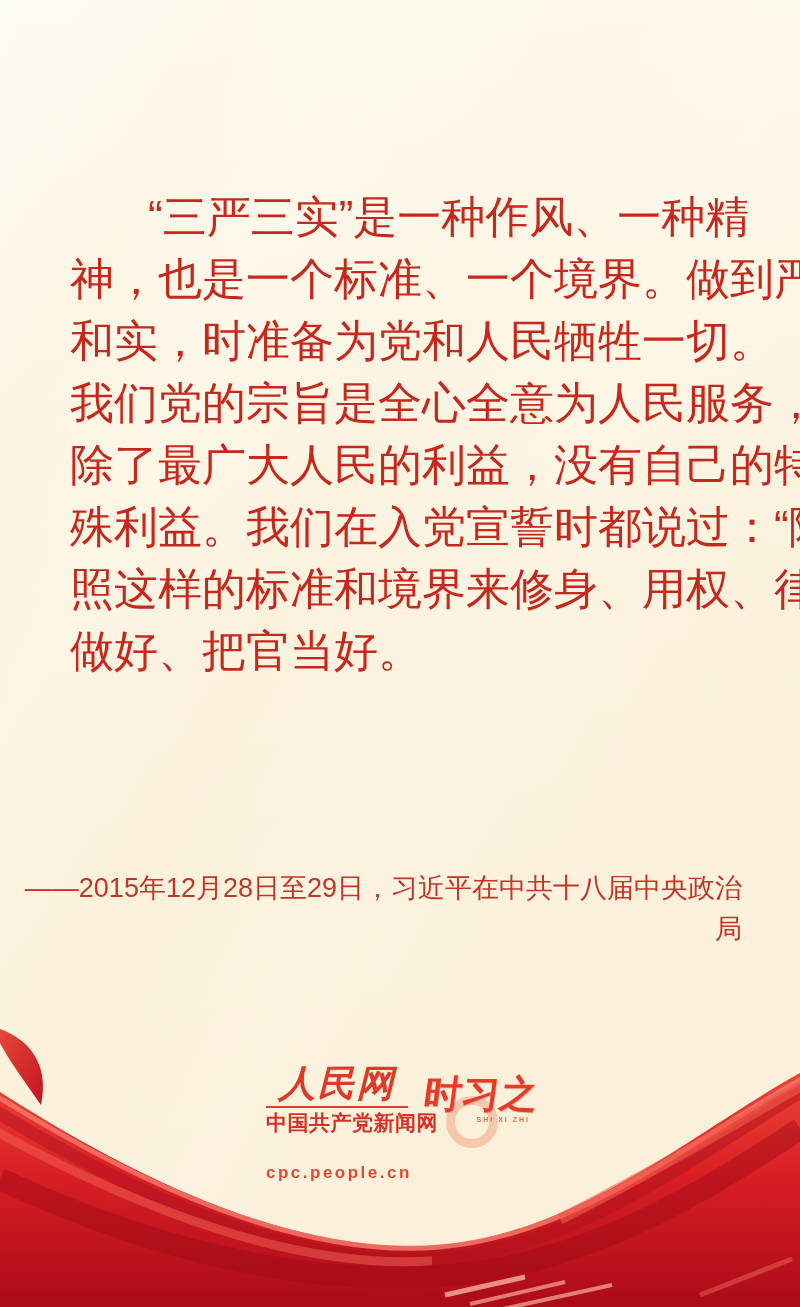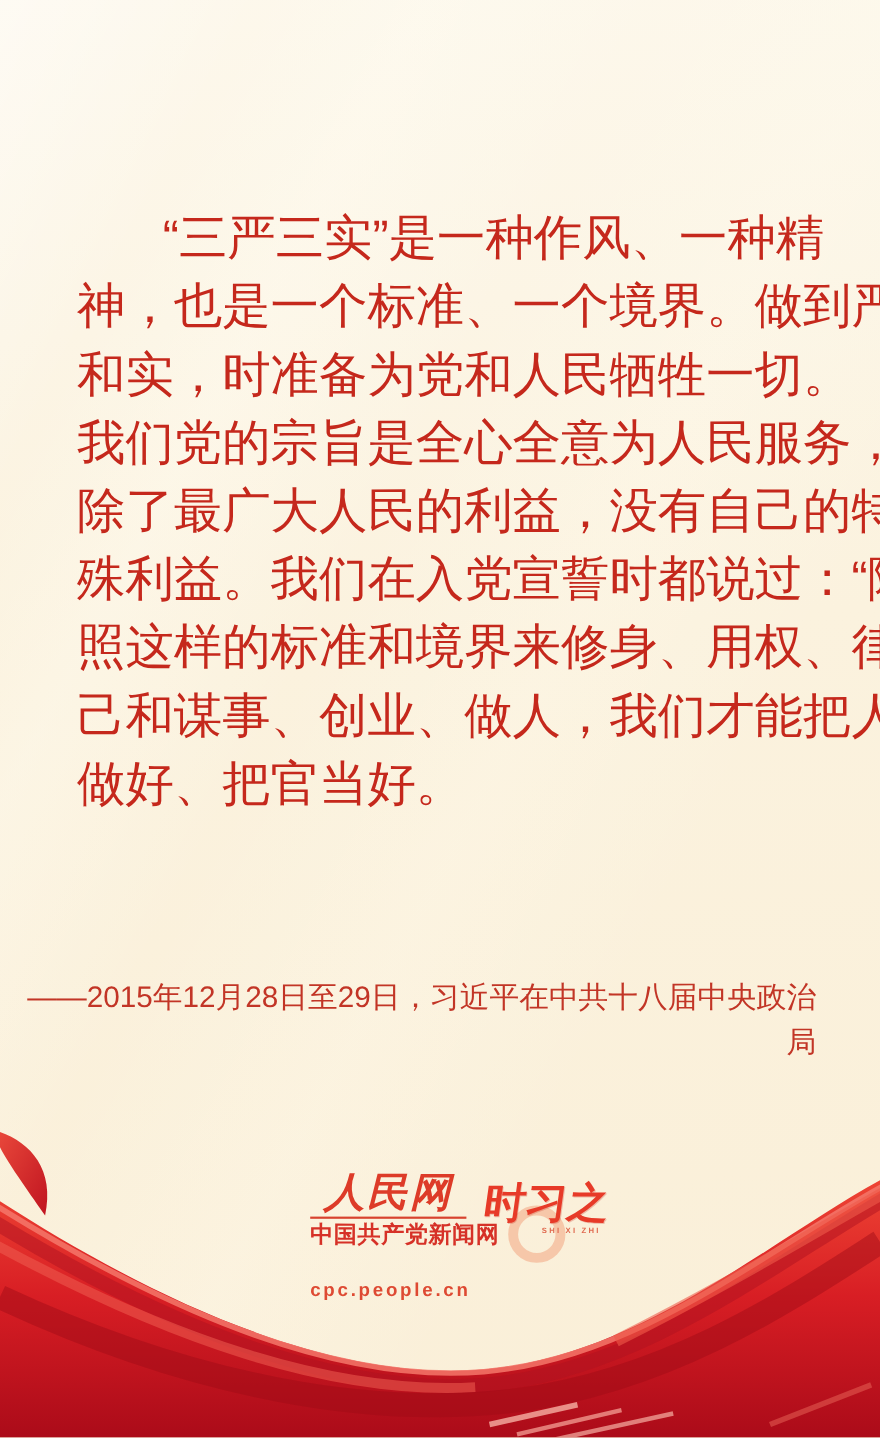--- a/index.html
+++ b/index.html
@@ -47,31 +47,31 @@
     text-align: justify;
     text-align-last: justify;
     text-justify: inter-character;
   }
   .quote .line.first { padding-left: 78px; }
   .quote .line.last  { text-align-last: left; }
 
   
   .attribution {
     position: absolute;
-    top: 886px;
+    top: 868px;
     right: 58px;
     text-align: right;
     color: #c23526;
     font-size: 27px;
     line-height: 41px;
     font-weight: normal;
   }
 
   
-  .logos { position: absolute; left: 16px; top: 1060px; width: 704px; height: 120px; }
+  .logos { position: absolute; left: 0; top: 1060px; width: 704px; height: 120px; }
 
   .people-logo {
     position: absolute;
     left: 266px;
     top: 2px;
     width: 142px;
     text-align: center;
     color: #d73425;
   }
   .people-calligraphy {
@@ -160,21 +160,20 @@
   <div class="rays"></div>
 
   <div class="quote">
     <div class="line first">“三严三实”是一种作风、一种精</div>
     <div class="line">神，也是一个标准、一个境界。做到严</div>
     <div class="line">和实，时准备为党和人民牺牲一切。</div>
     <div class="line">我们党的宗旨是全心全意为人民服务，</div>
     <div class="line">除了最广大人民的利益，没有自己的特</div>
     <div class="line">殊利益。我们在入党宣誓时都说过：“随</div>
     <div class="line">照这样的标准和境界来修身、用权、律</div>
-    <div class="line">己和谋事、创业、做人，我们才能把人</div>
     <div class="line last">做好、把官当好。</div>
   </div>
 
   <div class="attribution">
     <div>——2015年12月28日至29日，习近平在中共十八届中央政治局</div>
   </div>
 
   <div class="logos">
 
     <div class="people-logo">

